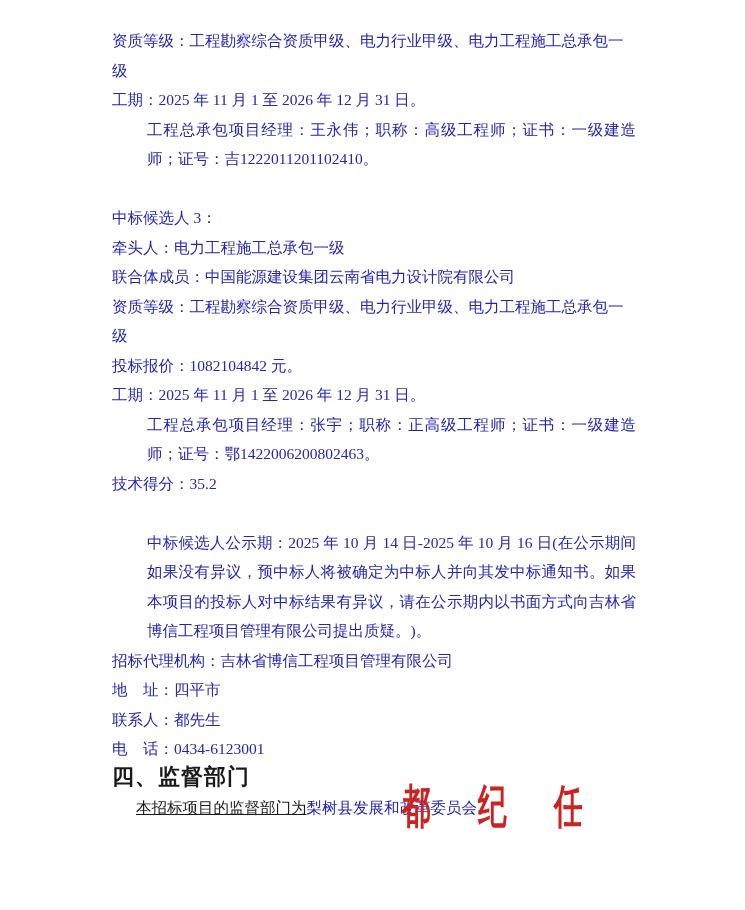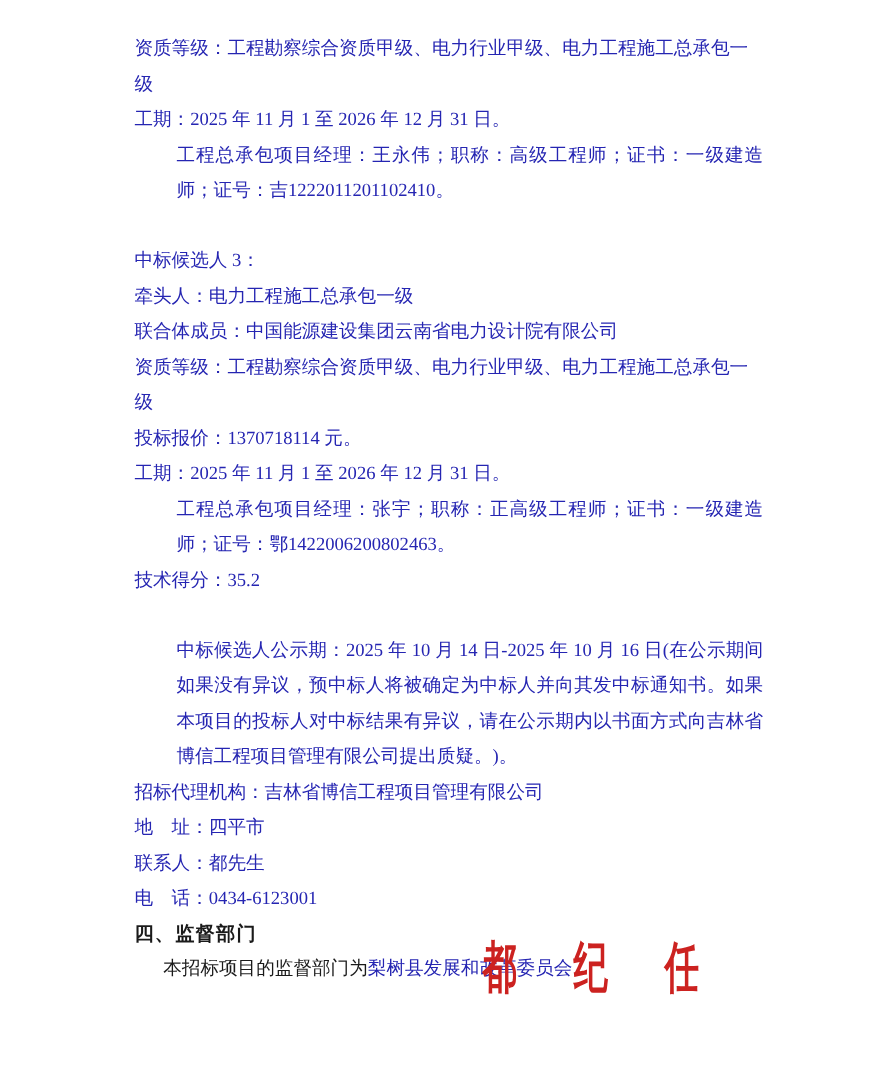--- a/index.html
+++ b/index.html
@@ -34,29 +34,29 @@
     margin-left: 35px;
   }
   p.line.indent {
     text-indent: 24px;
   }
   p.line.blank {
     height: 29.5px;
   }
   p.heading {
     margin: 0;
-    font-size: 16px;
+    font-size: 22px;
     font-weight: bold;
     line-height: 29.5px;
     color: var(--black, #1a1a1a);
-    font-family: Liberation Sans, sans-serif;
+    font-family: Liberation Mono, monospace;
     letter-spacing: 1px;
   }
   .blue  { color: var(--blue, #2525b2); }
-  .black { color: var(--black, #1a1a1a); }
+  .black { color: var(--black, #1a1a1a); text-decoration: underline; }
   .stamp {
     position: absolute;
     left: 402px;
     top: 784px;
     display: flex;
     gap: 30px;
     z-index: 5;
     color: var(--red, #cc2220);
     font-size: 46px;
     line-height: 1;
@@ -75,21 +75,21 @@
 <div class="page" style="background: rgb(255, 255, 255);">
   <div class="content" id="doc-content">
       <p class="line blue">资质等级：工程勘察综合资质甲级、电力行业甲级、电力工程施工总承包一级</p>
       <p class="line blue">工期：2025 年 11 月 1 至 2026 年 12 月 31 日。</p>
       <p class="line justify blue">工程总承包项目经理：王永伟；职称：高级工程师；证书：一级建造师；证号：吉1222011201102410。</p>
       <p class="line blank"></p>
       <p class="line blue">中标候选人 3：</p>
       <p class="line blue">牵头人：电力工程施工总承包一级</p>
       <p class="line blue">联合体成员：中国能源建设集团云南省电力设计院有限公司</p>
       <p class="line blue">资质等级：工程勘察综合资质甲级、电力行业甲级、电力工程施工总承包一级</p>
-      <p class="line blue">投标报价：1370718114 元。</p>
+      <p class="line blue">投标报价：1082104842 元。</p>
       <p class="line blue">工期：2025 年 11 月 1 至 2026 年 12 月 31 日。</p>
       <p class="line justify blue">工程总承包项目经理：张宇；职称：正高级工程师；证书：一级建造师；证号：鄂1422006200802463。</p>
       <p class="line blue">技术得分：35.2</p>
       <p class="line blank"></p>
       <p class="line justify blue">中标候选人公示期：2025 年 10 月 14 日-2025 年 10 月 16 日(在公示期间如果没有异议，预中标人将被确定为中标人并向其发中标通知书。如果本项目的投标人对中标结果有异议，请在公示期内以书面方式向吉林省博信工程项目管理有限公司提出质疑。)。</p>
       <p class="line blue">招标代理机构：吉林省博信工程项目管理有限公司</p>
       <p class="line blue">地　址：四平市</p>
       <p class="line blue">联系人：都先生</p>
       <p class="line blue">电　话：0434-6123001</p>
       <p class="heading">四、监督部门</p>

